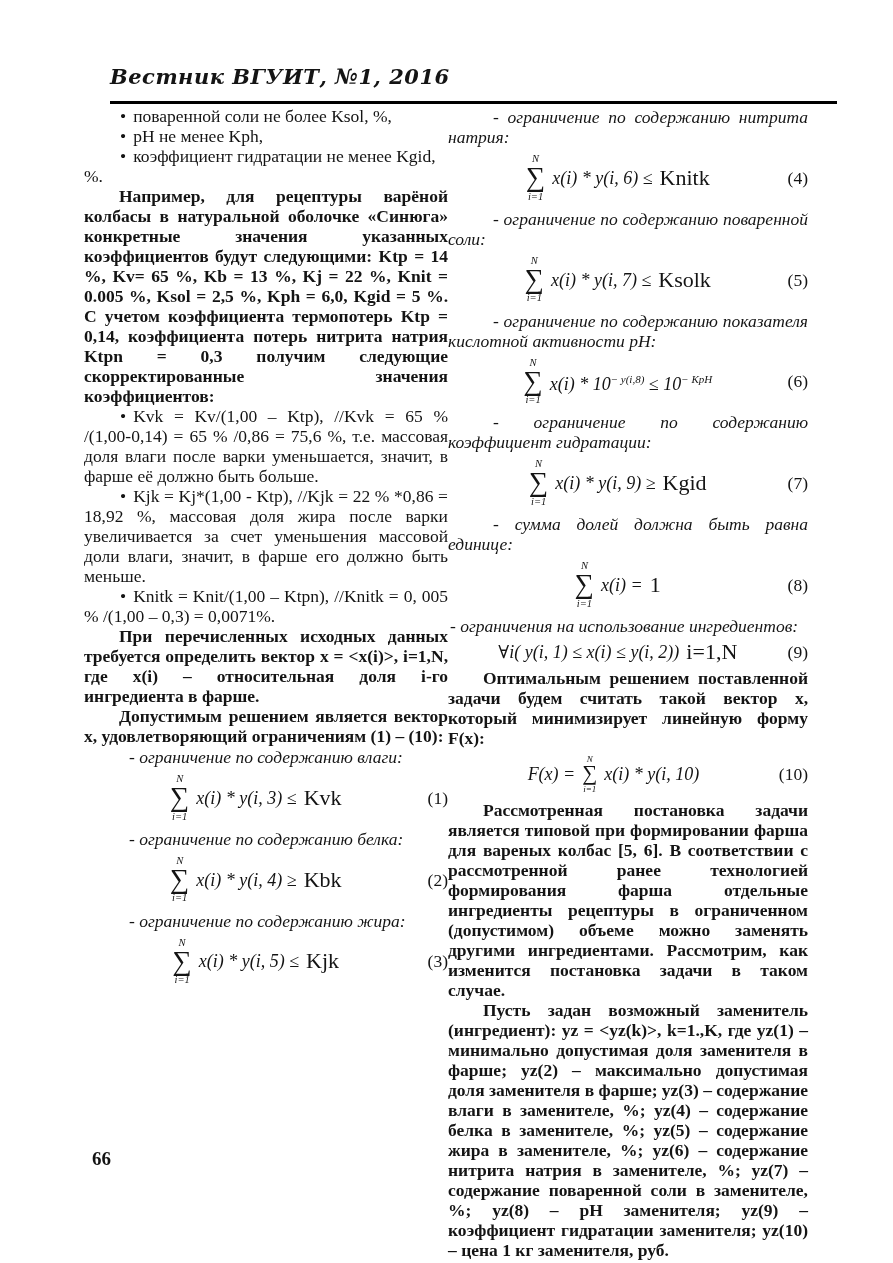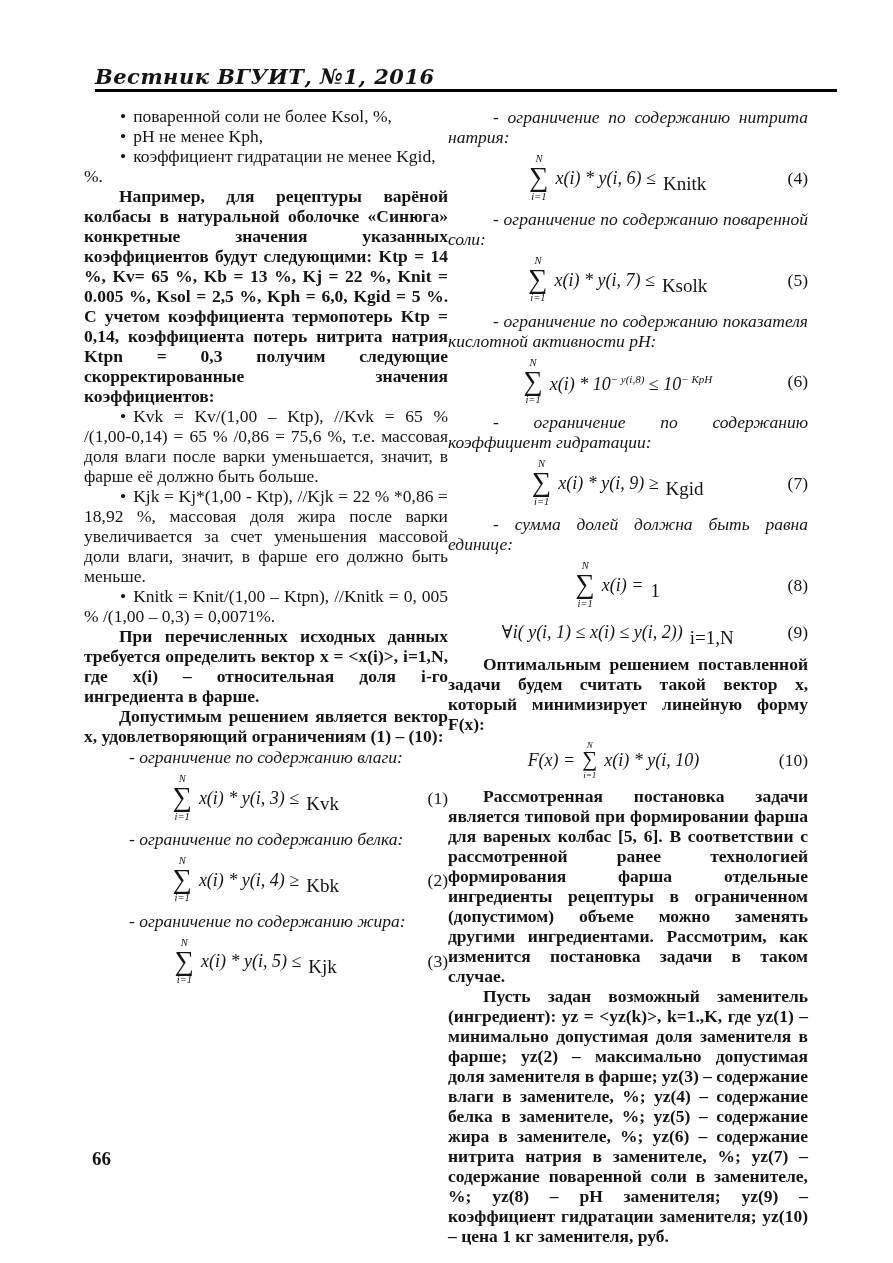--- a/index.html
+++ b/index.html
@@ -1,40 +1,40 @@
 <!DOCTYPE html>
 <html><head>
 <meta charset="utf-8">
 <style>
   * { margin:0; padding:0; box-sizing:border-box; }
   html,body { background:#ffffff; }
   .page {
     position:relative; width:893px; height:1263px; background:#ffffff;
     font-family:"Liberation Serif","DejaVu Serif",serif; color:#141414; overflow:hidden;
   }
-  .header { position:absolute; left:95px; right:56px; top:64px; border-bottom:3px solid #000; padding-bottom:0; }
+  .header { position:absolute; left:110px; right:56px; top:64px; border-bottom:3px solid #000; padding-bottom:12px; }
   .journal-title { font-family:"DejaVu Serif","Liberation Serif",serif; font-style:italic; font-weight:bold; font-size:21px; letter-spacing:.5px; }
   .columns { position:absolute; top:106px; left:84px; width:742px; display:flex; gap:0; }
   .col { font-size:17.5px; line-height:20px; text-align:justify; }
   .col-left  { width:364px; }
   .col-right { width:360px; }
   p.body { text-indent:35px;font-weight:bold; }
   p.constraint { font-style:italic; text-indent:45px; margin:1px 0; }
   p.constraint.no-indent { text-indent:2px; }
   .bullet-line { text-indent:36px; text-align:left; }
   .coef { text-indent:36px; }
   .dot { margin-right:7px; }
   .formula { display:flex; align-items:center; margin:6px 0; }
   .f-center { flex:1; display:flex; justify-content:center; align-items:center; gap:7px; }
   .sum { display:inline-flex; flex-direction:column; align-items:center; line-height:1; }
   .sum .lim { font-size:10.5px; font-style:italic; line-height:1.15; }
   .sum .sigma { font-size:27px; line-height:.95; }
   .expr { font-style:italic; font-size:18px; white-space:nowrap; }
   .expr sup { font-size:11px; }
-  .rhs, .tail { font-size:19px; white-space:nowrap;margin-top:12px; }
+  .rhs, .tail { font-size:22px; white-space:nowrap; }
   .eq-num { font-size:17.5px; }
   .formula-small .expr { font-size:18px; }
   .formula-small .sigma { font-size:21px; }
   .formula-small .lim { font-size:9px; }
   .page-number { position:absolute; left:92px; top:1148px; font-size:19px;font-weight:bold; }
 </style>
 </head>
 <body>
 
 <div class="page">
@@ -168,20 +168,21 @@
               <span class="lim">N</span>
               <span class="sigma">∑</span>
               <span class="lim">i=1</span>
             </span>
           <span class="expr">x(i) =</span>
           <span class="rhs">1</span>
         </div>
         <span class="eq-num">(8)</span>
       </div>
 
+      <p class="constraint no-indent">- ограничения на использование ингредиентов:</p>
       <div class="formula">
         <div class="f-center">
           <span class="expr">∀i( y(i, 1) ≤ x(i) ≤ y(i, 2))</span>
           <span class="tail">i=1,N</span>
         </div>
         <span class="eq-num">(9)</span>
       </div>
 
       <p class="body">Оптимальным решением поставленной задачи будем считать такой вектор <b>x</b>, который минимизирует линейную форму F(<b>x</b>):</p>
 

